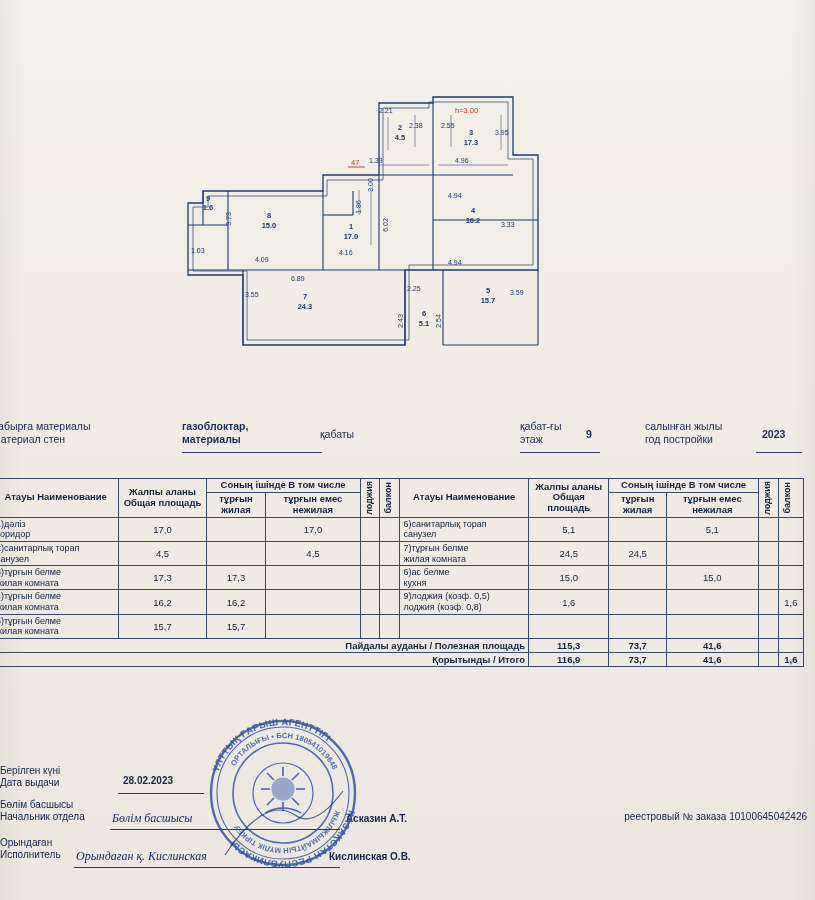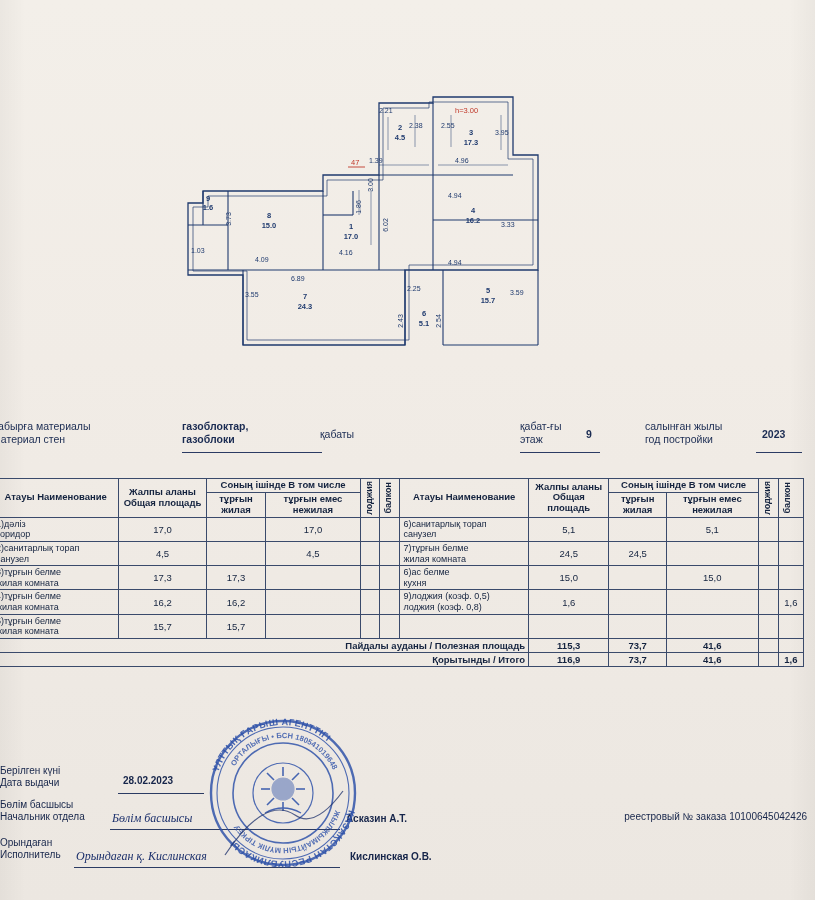--- a/index.html
+++ b/index.html
@@ -203,21 +203,21 @@
     </svg>
   </div>
 
 
   <div class="meta" style="left:-8px; top:420px; width:165px;">
     <span class="lbl">Қабырға материалы
 Материал стен</span>
   </div>
   <div class="meta" style="left:182px; top:420px;">
     <span class="lbl val">газоблоктар,
-газоблоки</span>
+материалы</span>
   </div>
   <div class="meta" style="left:320px; top:428px;">
     <span>қабаты</span>
   </div>
   <div class="meta" style="left:520px; top:420px;">
     <span class="lbl">қабат-ғы
 этаж</span>
   </div>
   <div class="meta" style="left:586px; top:428px;">
     <span class="val">9</span>
@@ -405,21 +405,21 @@
       <div class="hand" style="position:absolute; left:122px; top:16px; font-size:12px;">Бөлім басшысы</div>
       <div class="sig-line" style="left:120px; top:34px; width:230px;"></div>
       <div class="f-v" style="left:356px; top:18px;">Асказин А.Т.</div>
       <div id="order-no" style="top:16px;text-align:center;">реестровый № заказа 10100645042426</div>
     </div>
     <div class="frow" style="height:30px;">
       <div class="f-l" style="top:6px;">Орындаған
 Исполнитель</div>
       <div class="hand" style="position:absolute; left:86px; top:18px; font-size:12px;">Орындаған қ. Кислинская</div>
       <div class="sig-line" style="left:84px; top:36px; width:266px;"></div>
-      <div class="f-v" style="left:360px; top:20px;">Кислинская О.В.</div>
+      <div class="f-v" style="left:339px; top:20px;">Кислинская О.В.</div>
     </div>
   </div>
 
   <div id="stamp">
     <svg width="175" height="175" viewBox="0 0 175 175" xmlns="http://www.w3.org/2000/svg">
       <defs>
         <path id="arcOuter" d="M 20,88 A 68,68 0 0 1 156,88"></path>
         <path id="arcOuter2" d="M 156,88 A 68,68 0 0 1 20,88"></path>
         <path id="arcInner" d="M 33,88 A 55,55 0 0 1 143,88"></path>
         <path id="arcInner2" d="M 143,88 A 55,55 0 0 1 33,88"></path>

